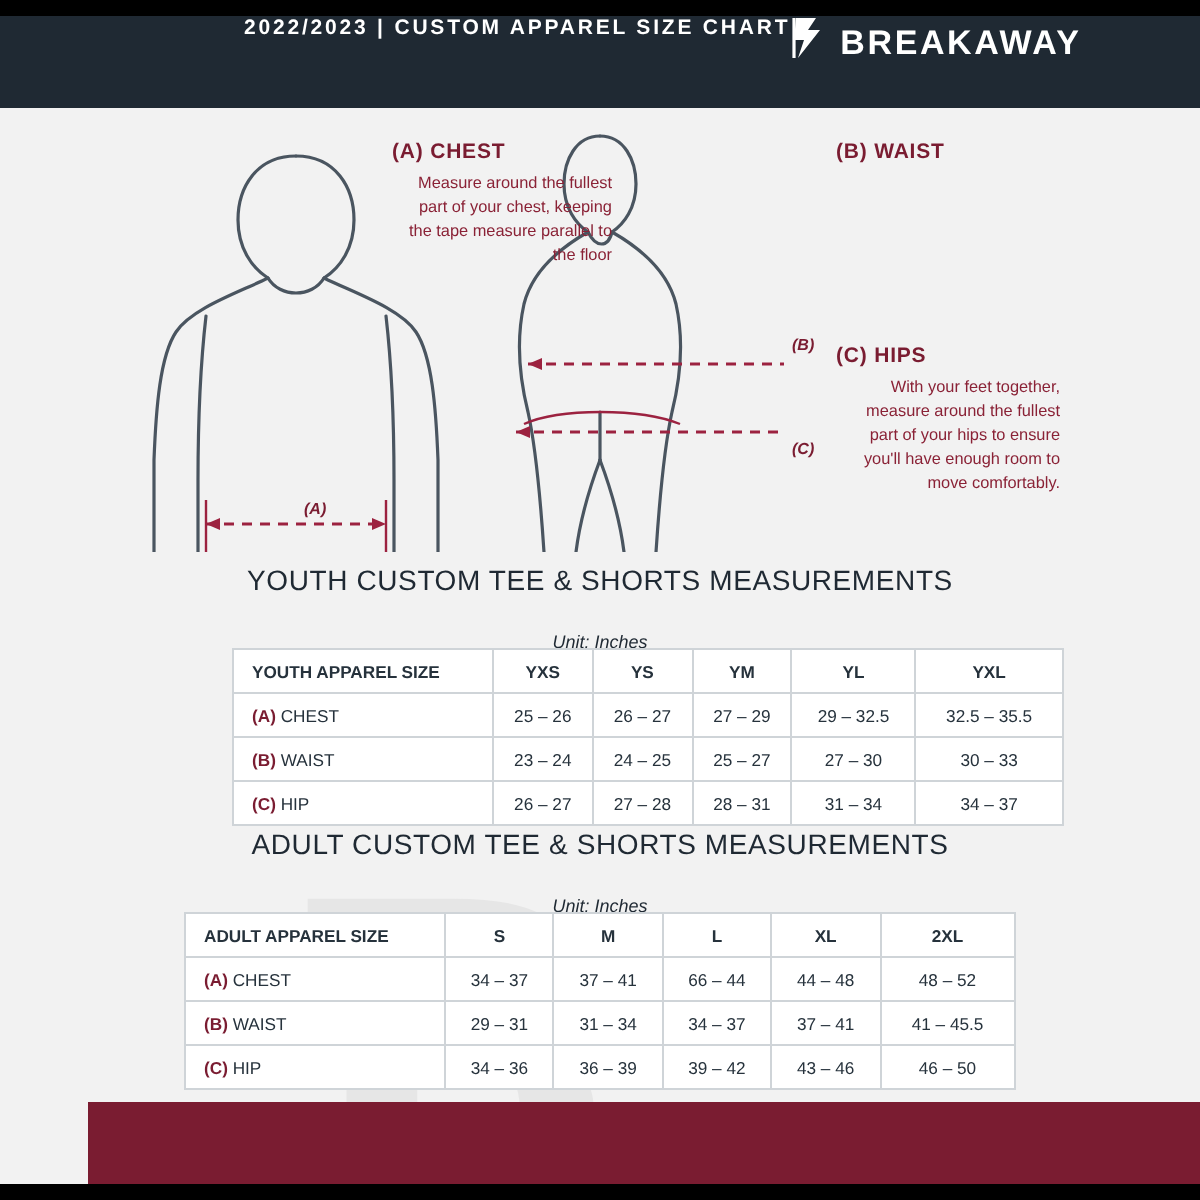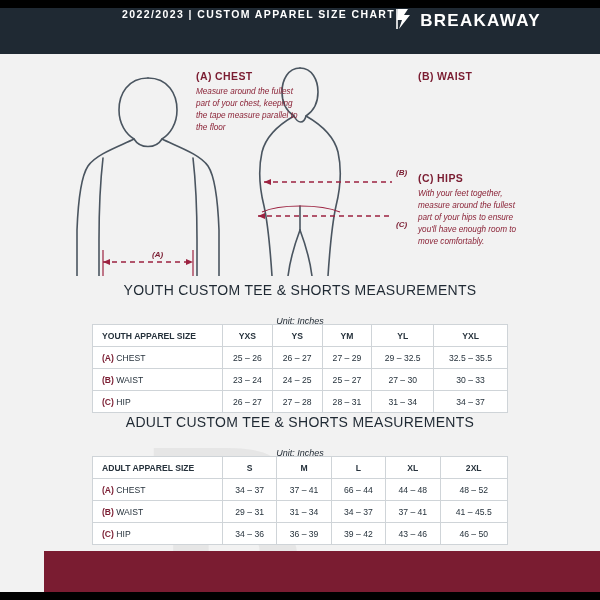--- a/index.html
+++ b/index.html
@@ -45,21 +45,21 @@
   #illus{
     position:absolute;left:0;top:0;width:600px;height:222px;
   }
   .note{
     position:absolute;color:#7a1c31;
   }
   .note h4{
     margin:0 0 4px 0;font-size:10.5px;font-weight:bold;letter-spacing:.4px;
   }
   .note p{
-    margin:0;font-size:8.2px;line-height:1.45;font-style:italic;color:#8a2236;
+    margin:0;font-size:8.2px;line-height:1.45;color:#8a2236;text-align:right;
   }
   #note-chest{left:196px;top:16px;width:110px;}
   #note-waist{left:418px;top:16px;width:112px;}
   #note-hips{left:418px;top:118px;width:112px;}
   .marker{
     position:absolute;font-size:8px;font-style:italic;color:#7a1c31;
     font-weight:bold;
   }
   
   .sect{
@@ -78,21 +78,21 @@
     border:1px solid #cfd4d8;padding:0;height:21px;text-align:center;
     font-weight:normal;
   }
   table.chart th.first,table.chart td.first{
     text-align:left;padding-left:9px;width:120px;
   }
   table.chart thead th{
     font-weight:bold;font-size:8.6px;color:#26323c;
   }
   td.first .code{color:#7a1c31;font-weight:bold;}
-  #tbl-youth{top:270px;}
+  #tbl-youth{top:270px;margin-left:24px;}
   #tbl-adult{top:402px;}
   
   #footer{
     position:absolute;left:0;bottom:0;width:600px;height:41px;background:#f2f2f2;
   }
   #footer-bar{
     position:absolute;left:44px;bottom:0;width:556px;height:41px;background:#7a1c31;
   }
 </style>
 </head>

